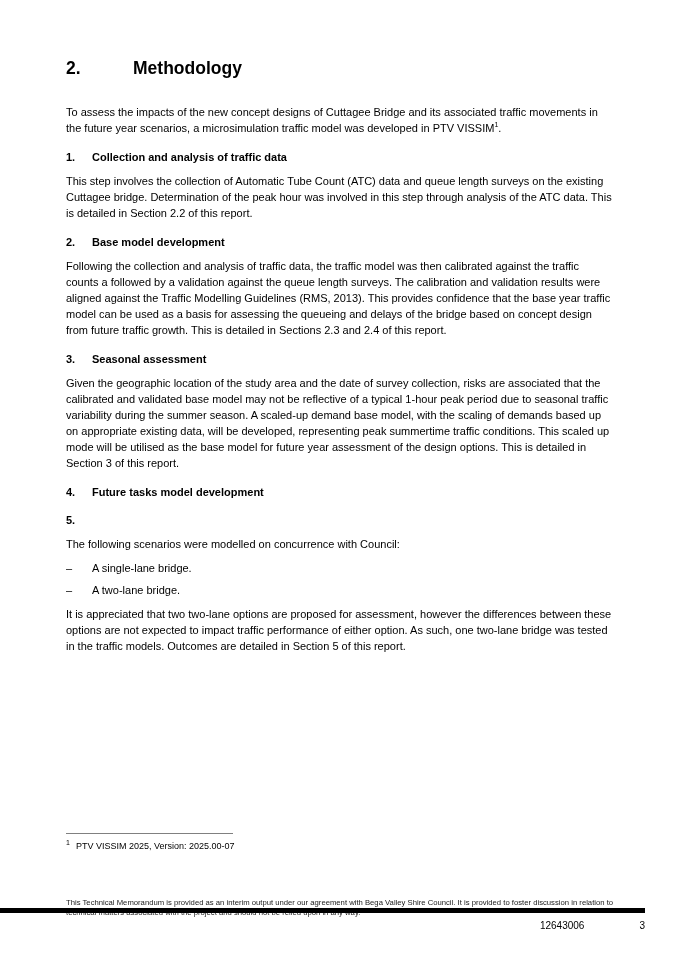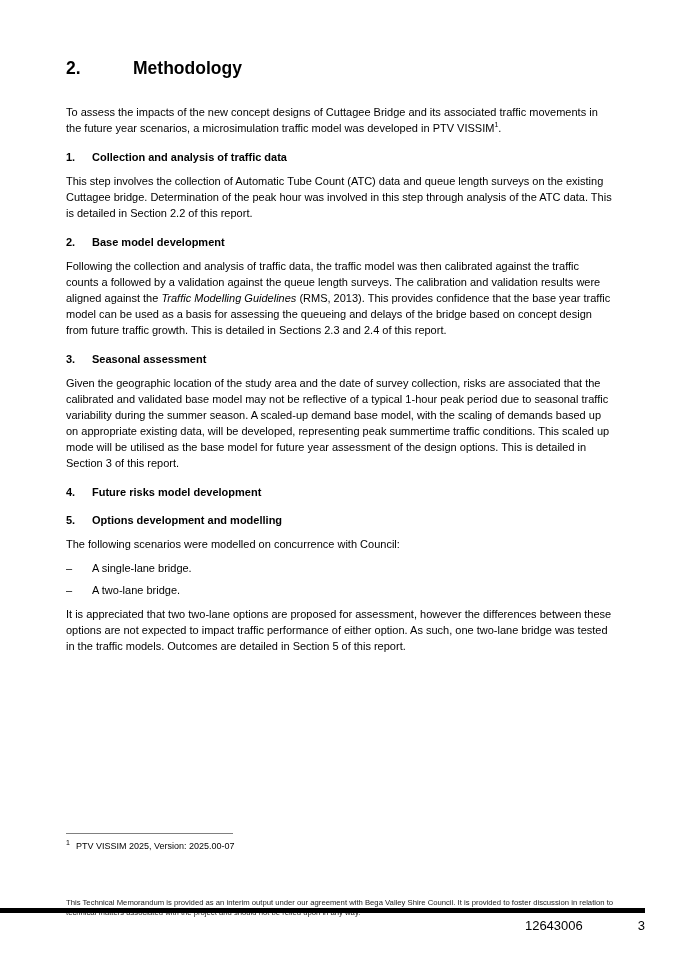--- a/index.html
+++ b/index.html
@@ -40,21 +40,21 @@
   }
   .num-heading .n { width: 26px; flex-shrink: 0; }
   .bullet {
     display: flex;
     font-size: 11px;
     line-height: 16px;
     margin: 6px 0;
   }
   .bullet .dash { width: 26px; flex-shrink: 0; }
   sup { font-size: 7px; vertical-align: super; line-height: 0; }
-  .italic { font-style: italic; }
+  .italic { }
 
   .footnote-rule {
     position: absolute;
     left: 66px;
     top: 833px;
     width: 167px;
     height: 0;
     border-top: 1px solid #808080;
   }
   .footnote-text {
@@ -82,21 +82,21 @@
     width: 645px;
     height: 5px;
     background: #000000;
   }
   .footer-numbers {
     position: absolute;
     left: 0;
     top: 920px;
     width: 645px;
     text-align: right;
-    font-size: 13px;
+    font-size: 10px;
     line-height: 12px;
   }
   .footer-numbers .page-num { display: inline-block; margin-left: 55px; }
 </style>
 </head>
 <body>
 
 <div class="page">
   <div class="content">
 
@@ -121,26 +121,25 @@
     <p class="para"><span>Following the collection and analysis of traffic data, the traffic model was then calibrated against the traffic counts a followed by a validation against the queue length surveys. The calibration and validation results were aligned against the </span><span class="italic">Traffic Modelling Guidelines</span><span> (RMS, 2013). This provides confidence that the base year traffic model can be used as a basis for assessing the queueing and delays of the bridge based on concept design from future traffic growth. This is detailed in Sections 2.3 and 2.4 of this report.</span></p>
 
     <div class="num-heading">
       <span class="n">3.</span>
       <span>Seasonal assessment</span>
     </div>
     <p class="para">Given the geographic location of the study area and the date of survey collection, risks are associated that the calibrated and validated base model may not be reflective of a typical 1-hour peak period due to seasonal traffic variability during the summer season. A scaled-up demand base model, with the scaling of demands based up on appropriate existing data, will be developed, representing peak summertime traffic conditions. This scaled up mode will be utilised as the base model for future year assessment of the design options. This is detailed in Section 3 of this report.</p>
 
     <div class="num-heading">
       <span class="n">4.</span>
-      <span>Future risks model development</span>
+      <span>Future tasks model development</span>
     </div>
 
     <div class="num-heading">
       <span class="n">5.</span>
-      <span>Options development and modelling</span>
     </div>
     <p class="para">The following scenarios were modelled on concurrence with Council:</p>
 
     <div class="bullet">
       <span class="dash">–</span>
       <span>A single-lane bridge.</span>
     </div>
     <div class="bullet">
       <span class="dash">–</span>
       <span>A two-lane bridge.</span>

